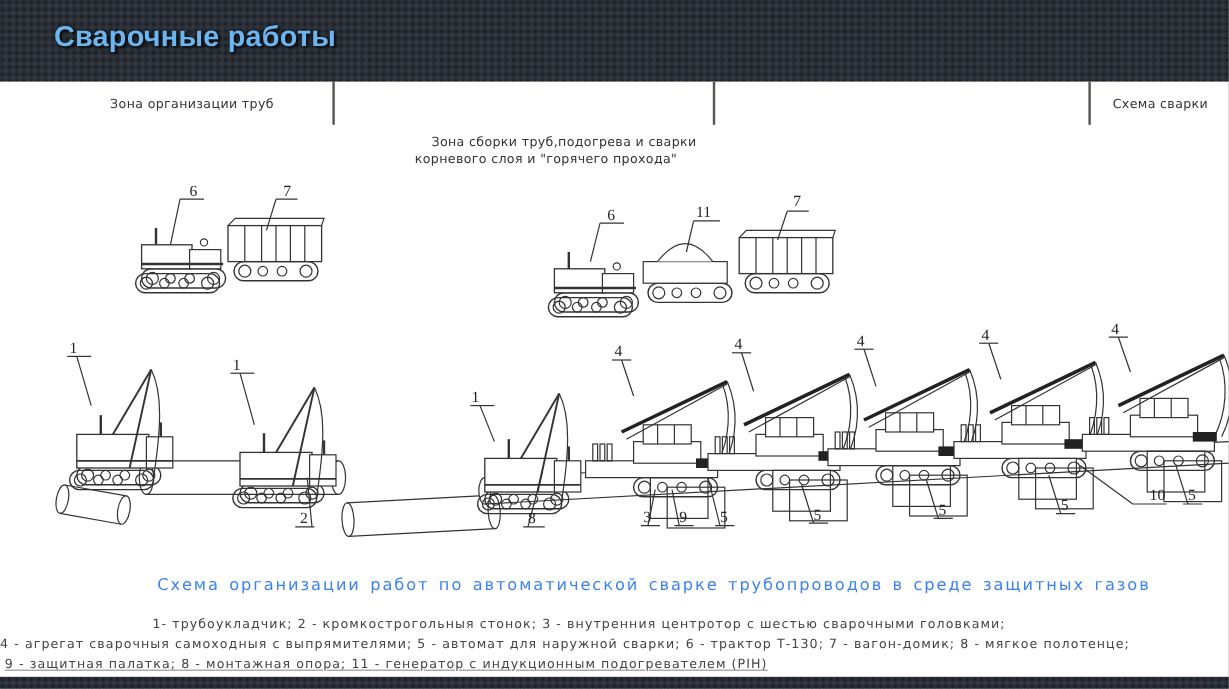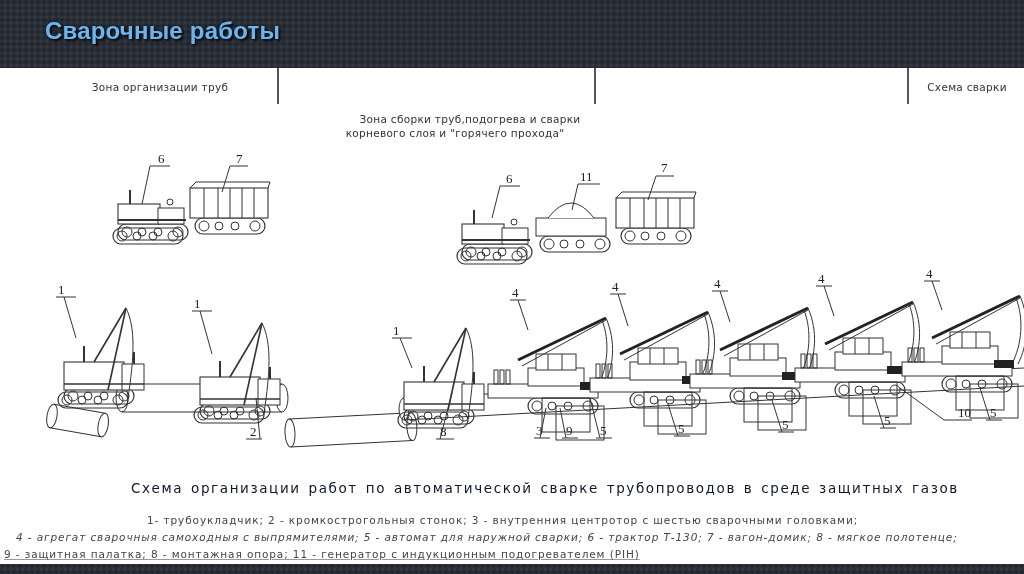--- a/index.html
+++ b/index.html
@@ -32,21 +32,21 @@
     font-size: 10.5px; color: #333; text-align: center; line-height: 14px;
     letter-spacing: 0.3px;
   }
   svg.drawing { position: absolute; left: 0; top: 0; }
   .callout {
     font-family: "Liberation Serif", serif; font-size: 13px; fill: #222;
   }
   .caption {
     position: absolute; left: 131px; top: 412px;
     font-family: "DejaVu Sans", sans-serif; font-size: 13.5px;
-    color: #0f172a; letter-spacing: 1.6px; word-spacing: 2px; white-space: nowrap;
+    color: #3b82f6; letter-spacing: 1.6px; word-spacing: 2px; white-space: nowrap;
   }
   .legend-line {
     position: absolute; font-family: "DejaVu Sans", sans-serif;
     font-size: 10.5px; color: #444; letter-spacing: 0.9px; white-space: nowrap;
   }
 </style>
 </head>
 <body>
 
 <h1 class="title">Сварочные работы</h1>
@@ -244,16 +244,16 @@
     <text class="callout" x="566" y="367">9</text>
     <text class="callout" x="600" y="367">5</text>
     <text class="callout" x="678" y="365">5</text>
     <text class="callout" x="782" y="361">5</text>
     <text class="callout" x="884" y="357">5</text>
     <text class="callout" x="958" y="349">10</text>
     <text class="callout" x="990" y="349">5</text>
   </svg>
 
   <div class="caption">Схема организации работ по автоматической сварке трубопроводов в среде защитных газов</div>
-  <div class="legend-line" style="left:127px; top:446px;margin-left:20px;">1- трубоукладчик; 2 - кромкострогольныя стонок; 3 - внутренния центротор с шестью сварочными головками;</div>
-  <div class="legend-line" style="left:16px; top:463px;font-style:italic;">4 - агрегат сварочныя самоходныя  с выпрямителями;  5 - автомат для наружной сварки; 6 - трактор Т-130; 7 - вагон-домик; 8 - мягкое полотенце;</div>
+  <div class="legend-line" style="left:127px; top:446px;">1- трубоукладчик; 2 - кромкострогольныя стонок; 3 - внутренния центротор с шестью сварочными головками;</div>
+  <div class="legend-line" style="left:0; top:463px;">4 - агрегат сварочныя самоходныя  с выпрямителями;  5 - автомат для наружной сварки; 6 - трактор Т-130; 7 - вагон-домик; 8 - мягкое полотенце;</div>
   <div class="legend-line" style="left:4px; top:480px; text-decoration: underline; text-decoration-color:#999;">9 - защитная палатка; 8 - монтажная опора; 11 - генератор с индукционным  подогревателем (PIH)</div>
 </div>
 
 </body></html>

